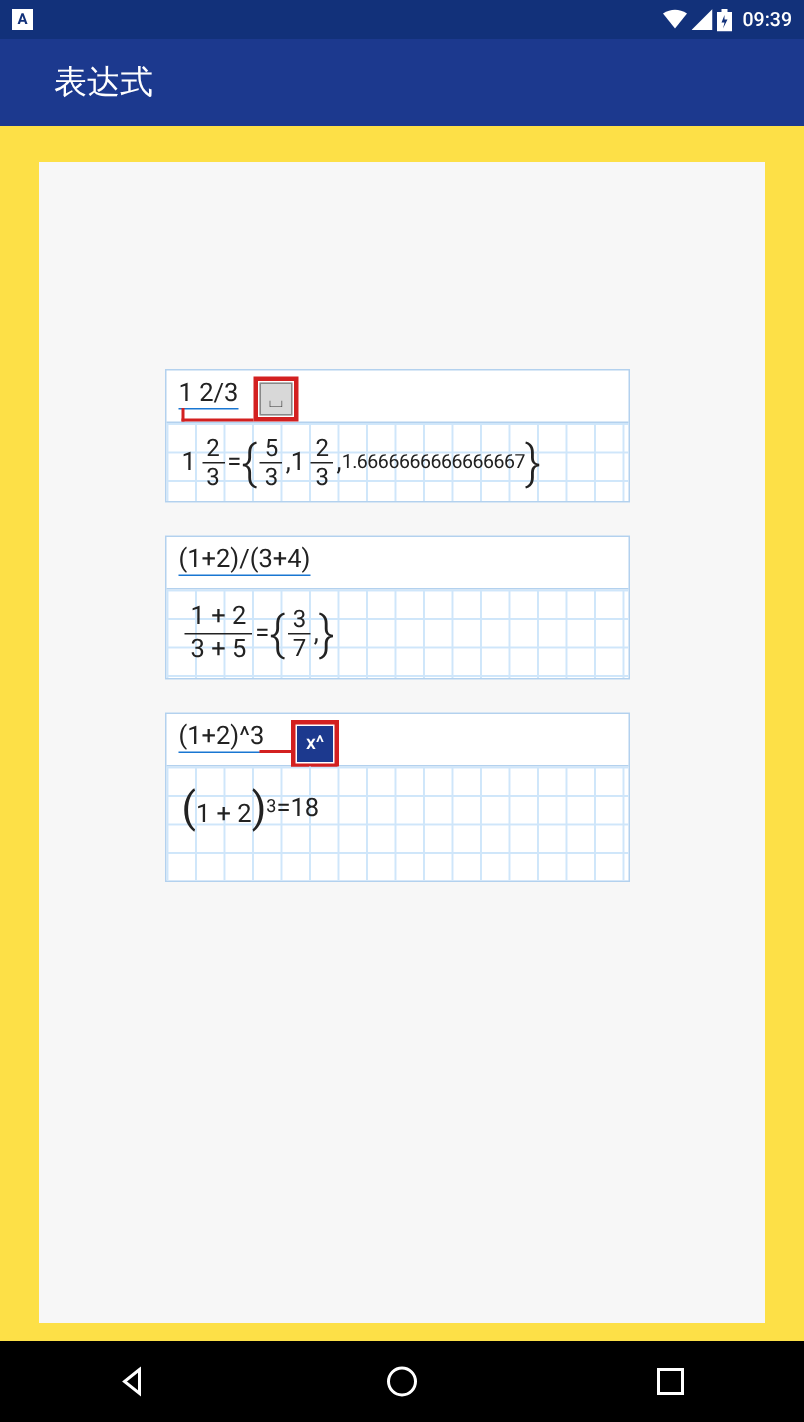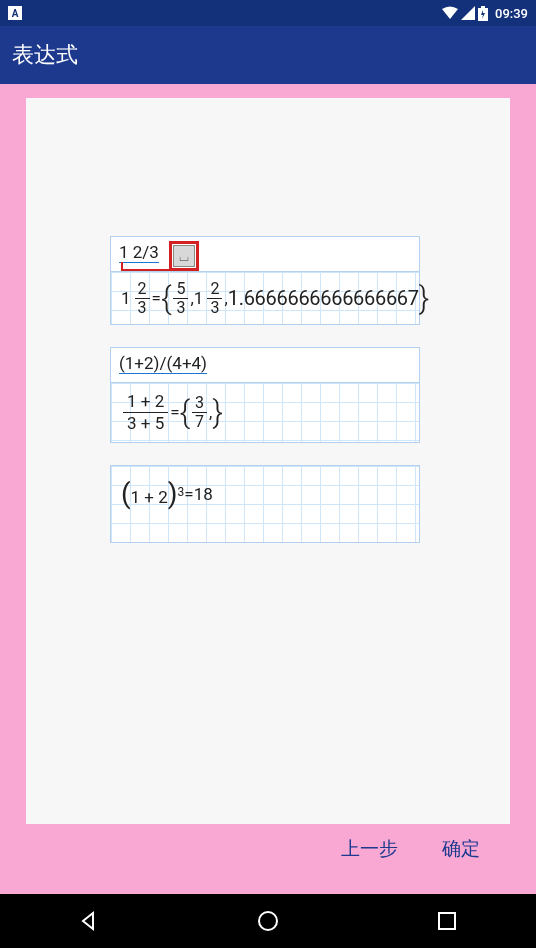--- a/index.html
+++ b/index.html
@@ -6,24 +6,24 @@
   html, body { width: 536px; height: 948px; font-family: Roboto, Arial, sans-serif; background: #000; }
   .screen { width: 536px; height: 948px; background: #fff; display: flex; flex-direction: column; }
   
   
   .status-bar { height: 26px; background: #12317a; color: #fff; display: flex; align-items: center; padding: 0 8px; font-size: 13px; }
   .status-left { flex: 1; }
   .status-right { display: flex; align-items: center; gap: 3px; }
   .status-icon-box { width: 14px; height: 14px; background: #fff; color: #12317a; display: flex; align-items: center; justify-content: center; font-size: 10px; font-weight: bold; }
   
   
-  .app-bar { height: 58px; background: #1c398e; color: #fff; display: flex; align-items: center; padding: 0 12px; font-size: 22px; }
-  
-  
-  .content { flex: 1; background: #f9a8d4; padding: 14px 26px 12px 26px; display: flex; flex-direction: column; }
+  .app-bar { height: 58px; background: #1c398e; color: #fff; display: flex; align-items: center; padding: 0 36px; font-size: 22px; }
+  
+  
+  .content { flex: 1; background: #fde047; padding: 24px 26px 12px 26px; display: flex; flex-direction: column; }
   .content-inner { flex: 1; background: #f7f7f7; position: relative; }
   
   
   .examples { position: absolute; top: 138px; left: 84px; width: 310px; }
   .panel { background: #fff; border: 1px solid #b3d1ee; margin-bottom: 22px; }
   .panel-input { border-bottom: 1px solid #b3d1ee; padding: 5px 8px 8px 8px; font-size: 17px; color: #222; position: relative; }
   .panel-input .underline { border-bottom: 1.5px solid #1976d2; display: inline-block; padding-bottom: 0; }
   .panel-output { position: relative; }
   
   
@@ -57,21 +57,21 @@
   .sup { font-size: 12px; vertical-align: super; }
   
   
   .button-row { padding: 12px 30px 20px 0; display: flex; justify-content: flex-end; gap: 44px; }
   .btn { color: #1c398e; font-size: 19px; font-weight: 500; background: none; border: none; cursor: pointer; }
   
   
   .nav-bar { height: 54px; background: #000; display: flex; align-items: center; justify-content: space-around; }
   .nav-btn { width: 28px; height: 28px; display: flex; align-items: center; justify-content: center; }
   
-  .long-num { font-size: 20px; letter-spacing: -0.3px; }
+  .long-num { font-size: 13px; letter-spacing: -0.3px; }
 </style>
 </head>
 <body>
 
 <div class="screen">
 
   <div class="status-bar">
     <div class="status-left">
       <span class="status-icon-box">A</span>
     </div>
@@ -133,59 +133,62 @@
               </span>
               <span>, </span>
               <span class="long-num">1.6666666666666667</span>
               <span class="rbrace">}</span>
             </div>
           </div>
         </div>
 
         <div class="panel">
           <div class="panel-input">
-            <span class="underline">(1+2)/(4+4)</span>
+            <span class="underline">(1+2)/(3+4)</span>
           </div>
           <div class="panel-output grid-bg">
             <div class="output-content">
               <span class="frac" style="font-size:17px;">
                 <span class="num" style="padding:1px 4px;">1 + 2</span>
                 <span class="den" style="padding:1px 4px;">3 + 5</span>
               </span>
               <span> = </span>
               <span class="lbrace">{</span>
               <span class="frac">
                 <span class="num">3</span>
                 <span class="den">7</span>
               </span>
               <span>, </span>
               <span class="rbrace">}</span>
             </div>
           </div>
         </div>
 
         <div class="panel">
+          <div class="panel-input">
+            <span class="underline">(1+2)^3</span>
+            <div class="red-box" style="top:4px; left:83px; width:32px; height:32px; display:flex; align-items:center; justify-content:center; background:#fff;">
+              <div class="xhat-key">x^</div>
+            </div>
+            <div class="connector-h" style="top:24px; left:62px; width:21px;"></div>
+          </div>
           <div class="panel-output grid-bg" style="min-height:76px;">
             <div class="output-content" style="padding-top:14px;">
               <span>
                 <span class="paren-big">(</span><span>1 + 2</span><span class="paren-big">)</span><span class="sup">3</span>
               </span>
               <span> = </span>
               <span>18</span>
             </div>
           </div>
         </div>
 
       </div>
     </div>
 
-    <div class="button-row">
-      <button class="btn">上一步</button>
-      <button class="btn">确定</button>
-    </div>
   </div>
 
   <div class="nav-bar">
     <div class="nav-btn">
       <svg width="22" height="22" viewBox="0 0 22 22">
           <path fill="none" stroke="#fff" stroke-width="2" d="M15 3 L5 11 L15 19 Z"></path>
         </svg>
     </div>
     <div class="nav-btn">
       <svg width="24" height="24" viewBox="0 0 24 24">

